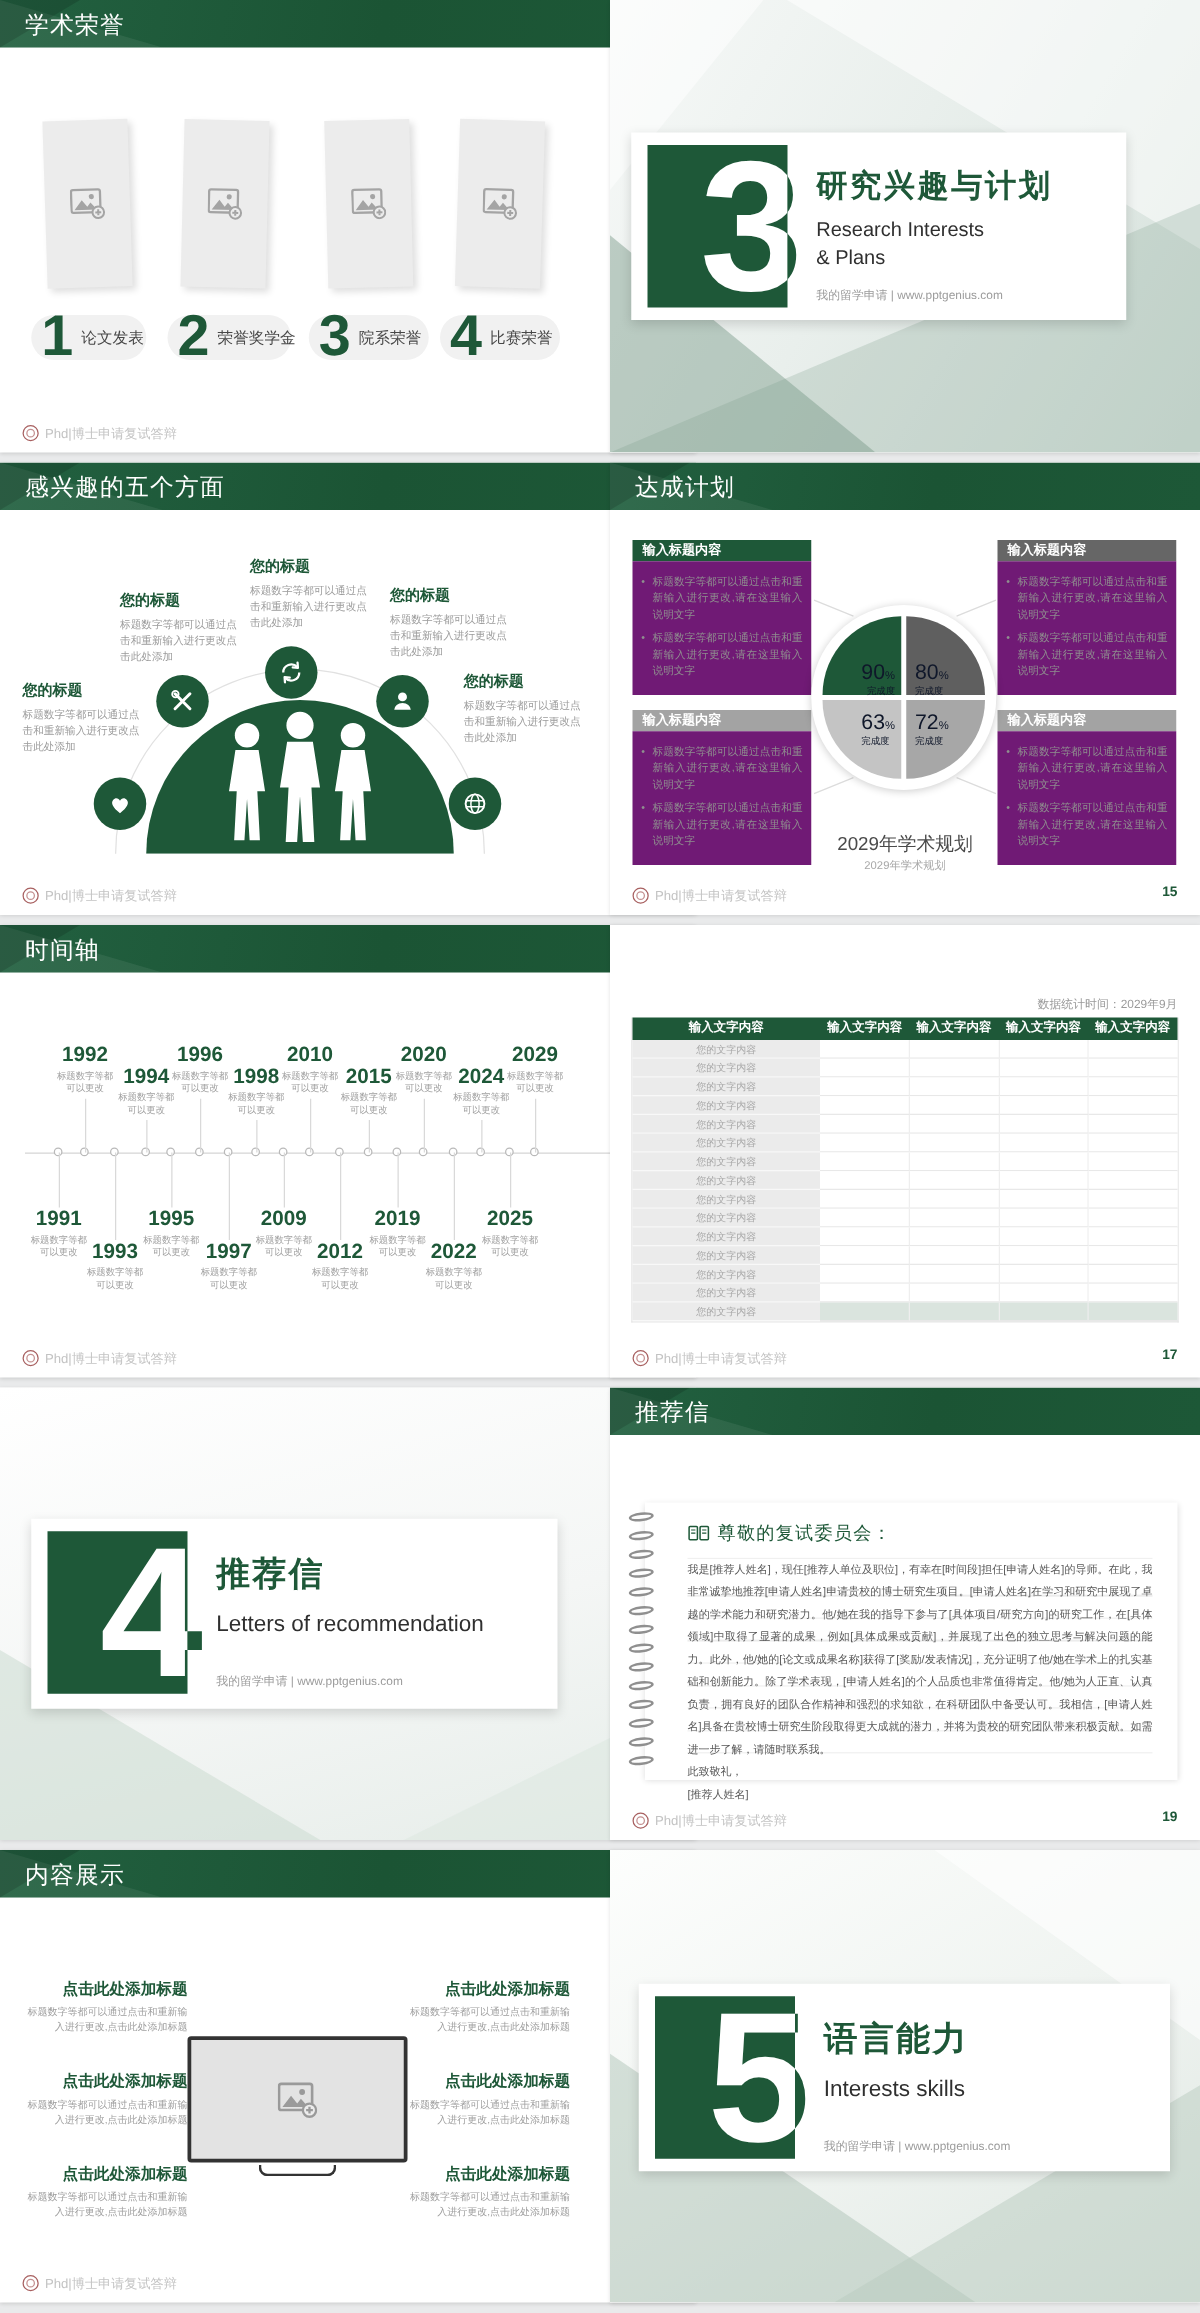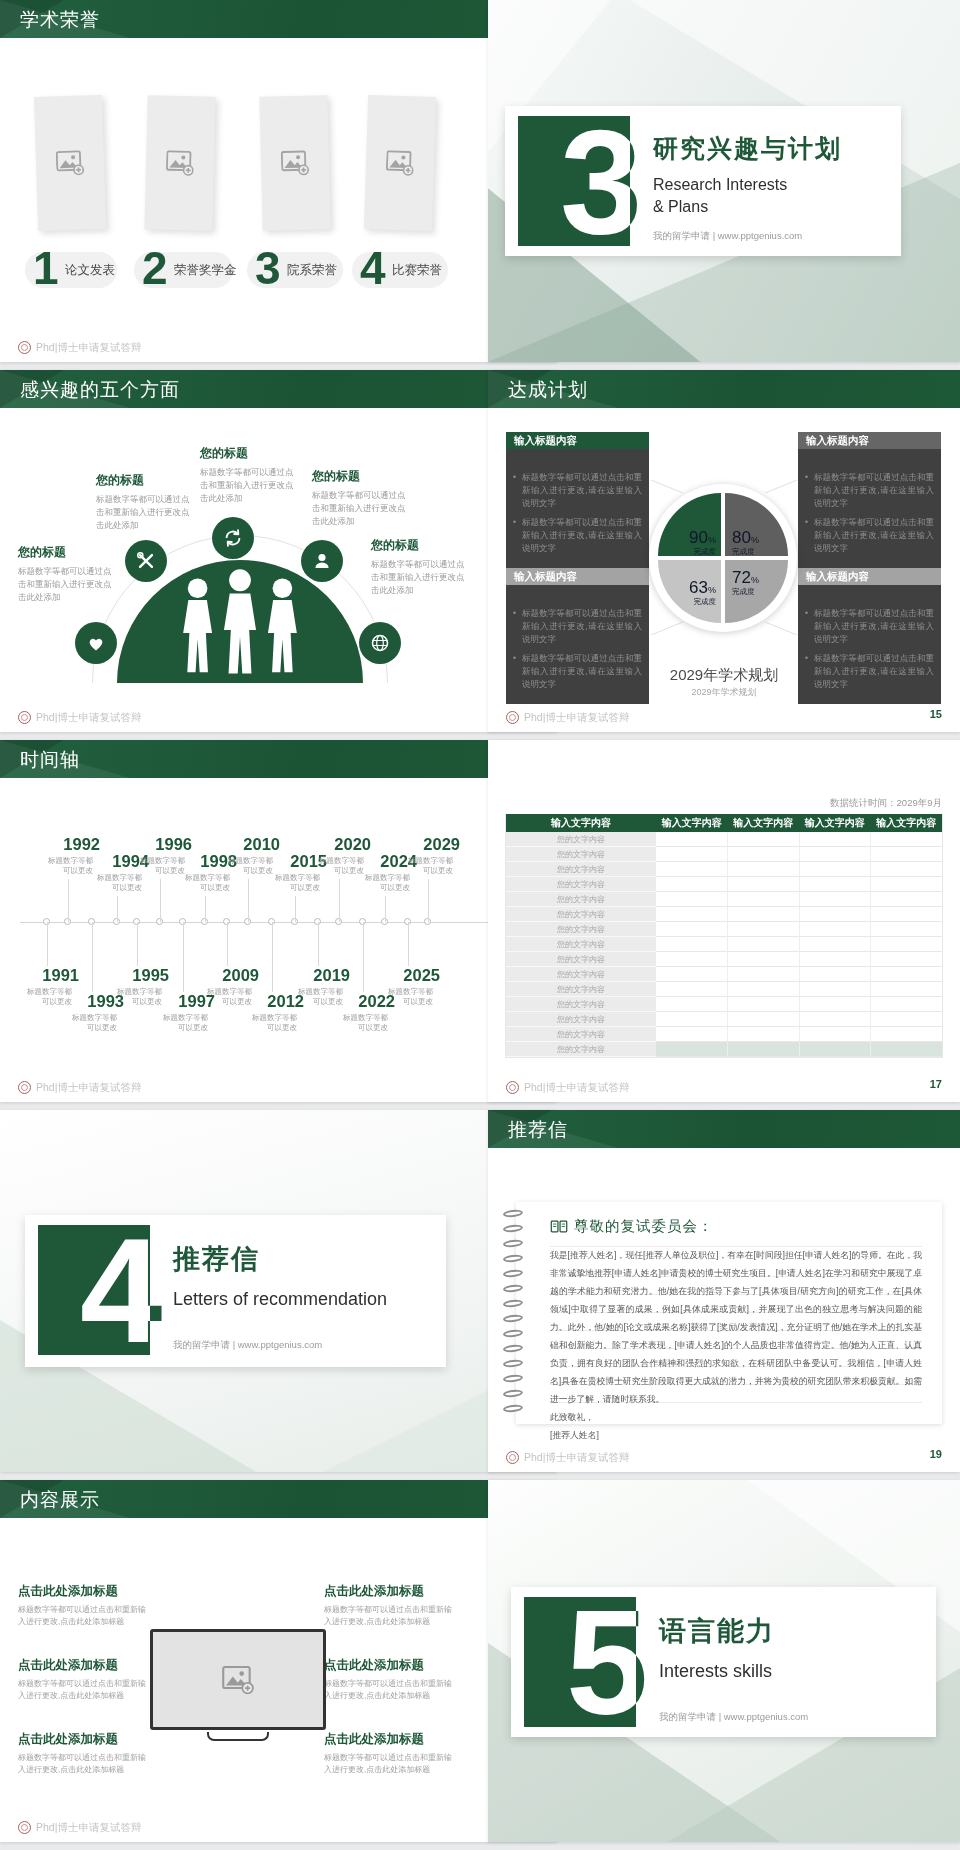--- a/index.html
+++ b/index.html
@@ -45,40 +45,40 @@
 .dome-wrap{position:absolute;left:0;top:140px;width:470px;height:173px;overflow:hidden}
 .arc-ring{position:absolute;left:92px;top:25px;width:296px;height:296px;border:1px solid #e1e1e1;border-radius:50%}
 .dome{position:absolute;left:117px;top:50px;width:246px;height:123px;background:#1e5838;border-radius:123px 123px 0 0}
 .people{position:absolute;left:60px;bottom:0;color:#fff}
 .ic{position:absolute;width:42px;height:42px;border-radius:50%;background:#1e5838;display:flex;align-items:center;justify-content:center;z-index:3}
 .ic svg{width:22px;height:22px}
 
 .ibox{position:absolute;width:143px}
 .ibox-h{height:17px;line-height:17px;color:#fff;font-size:10.5px;font-weight:bold;padding-left:8px}
 .ibox-h.hg{background:#1e5838}.ibox-h.hd{background:#666}.ibox-h.hl{background:#a3a3a3}
-.ibox-b{background:#404040;padding:22px 7px 7px}
+.ibox-b{background:#701a75;padding:10px 7px 7px}
 .ibox-b p{font-size:8.5px;color:#8f8f8f;line-height:13px;padding-left:9px;position:relative;margin-bottom:6px;text-align:justify}
 .ibox-b p::before{content:"•";position:absolute;left:0;top:0;color:#8f8f8f}
 .conn{position:absolute;height:1px;background:#dcdcdc}
 .pie{position:absolute;left:170px;top:123px;width:130px;height:130px}
 .pie::before{content:"";position:absolute;inset:-9px;background:#fff;border-radius:50%;box-shadow:0 1px 7px rgba(0,0,0,.2)}
 .q{position:absolute;width:63px;height:63px;z-index:1}
 .q.tl{left:0;top:0;border-radius:63px 0 0 0;background:#1e5838}
 .q.tr{left:67px;top:0;border-radius:0 63px 0 0;background:#5f5f5f}
 .q.bl{left:0;top:67px;border-radius:0 0 0 63px;background:#c4c4c4}
 .q.br{left:67px;top:67px;border-radius:0 0 63px 0;background:#a7a7a7}
 .pl{position:absolute;z-index:2;color:#0f172a;line-height:1}
 .pl .pv{font-size:17px}.pl .pu{font-size:9px}
 .pl .pc{font-size:7.5px;margin-top:2px}
 .pie-cap{position:absolute;left:116px;width:240px;text-align:center;color:#4a4a4a}
 .pie-sub{position:absolute;left:116px;width:240px;text-align:center;color:#a8a8a8}
 
 .tl-line{position:absolute;left:20px;right:20px;top:182px;height:1px;background:#d5d5d5}
 .tdot{position:absolute;top:178px;width:7px;height:7px;border:1px solid #b9b9b9;border-radius:50%;background:#fff}
-.yb{position:absolute;width:64px;margin-left:-32px;text-align:right}
+.yb{position:absolute;width:64px;margin-left:-32px;text-align:center}
 .yb-y{font-size:16.5px;font-weight:bold;color:#1e5838}
 .yb-c{font-size:7.5px;color:#a0a0a0;line-height:10px;width:50px;margin:2px auto 0}
 .yb::after{content:"";position:absolute;left:50%;width:1px;background:#d9d9d9}
 .yb.t1{top:95px}.yb.t1::after{top:44px;height:43px}
 .yb.t2{top:112px}.yb.t2::after{top:44px;height:26px}
 .yb.b1{top:226px}.yb.b1::after{top:-44px;height:44px}
 .yb.b2{top:252px}.yb.b2::after{top:-70px;height:70px}
 
 .tnote{position:absolute;right:18px;top:57px;font-size:9.5px;color:#9a9a9a}
 .ttable{position:absolute;left:17px;top:74px;width:438px;border:1px solid #e6e6e6;border-top:none}
@@ -90,21 +90,21 @@
 .tc{flex:1;background:#fff;border-bottom:1px solid #e8e8e8;border-right:1px solid #eee}
 .trow .tc:last-child{border-right:none}
 .trow.lastrow .tc{background:#dae4de}
 
 .paper{position:absolute;left:28px;top:92px;width:426px;height:222px;background:#fff;box-shadow:0 1px 5px rgba(0,0,0,.14)}
 .ring{position:absolute;left:-13px;width:20px;height:7px;border:2px solid #8f8f8f;border-radius:50%;background:#fdfdfd;transform:rotate(-6deg)}
 .lt-row{position:absolute;left:34px;top:15px;color:#1e5838;display:flex;align-items:center;gap:6px}
 .lt-row .ltitle{font-size:14.5px;font-weight:normal;letter-spacing:1px}
 .letter-body{position:absolute;left:34px;right:20px;top:44px;bottom:4px;font-size:8.8px;color:#575757;line-height:18px;text-align:justify;background-image:repeating-linear-gradient(to bottom,transparent 0,transparent 17px,#ececec 17px,#ececec 18px);background-position:0 13px}
 
-.cb{position:absolute;width:132px;text-align:left}
+.cb{position:absolute;width:132px;text-align:right}
 .cb h4{font-size:12.5px;font-weight:bold;color:#1e5838;margin-bottom:4px}
 .cb p{font-size:8px;color:#9e9e9e;line-height:12px}
 .tv{position:absolute;left:150px;top:149px;width:176px;height:101px;background:#e3e3e3;border:3px solid #333;border-radius:3px;display:flex;align-items:center;justify-content:center;color:#9a9a9a}
 .tvstand{position:absolute;left:207px;top:252px;width:62px;height:9px;border:2px solid #333;border-top:none;border-radius:0 0 7px 7px;background:#fff}
 svg.defsvg{position:absolute;width:0;height:0}
 </style>
 </head>
 <body>
 
 <svg class="defsvg" aria-hidden="true">
@@ -325,21 +325,21 @@
     <i class="conn" style="left:276px;top:116px;width:34px;transform:rotate(-22deg)"></i>
     <i class="conn" style="left:162px;top:258px;width:34px;transform:rotate(-22deg)"></i>
     <i class="conn" style="left:276px;top:258px;width:34px;transform:rotate(22deg)"></i>
     <div class="pie">
       <div class="q tl"></div>
       <div class="q tr"></div>
       <div class="q bl"></div>
       <div class="q br"></div>
       <div class="pl" style="right:72px;top:36px;text-align:right"><span class="pv">90</span><span class="pu">%</span><div class="pc">完成度</div></div>
       <div class="pl" style="left:74px;top:36px"><span class="pv">80</span><span class="pu">%</span><div class="pc">完成度</div></div>
-      <div class="pl" style="right:72px;top:86px;text-align:right"><span class="pv">63</span><span class="pu">%</span><div class="pc">完成度</div></div>
+      <div class="pl" style="right:72px;top:76px;"><span class="pv">63</span><span class="pu">%</span><div class="pc">完成度</div></div>
       <div class="pl" style="left:74px;top:76px"><span class="pv">72</span><span class="pu">%</span><div class="pc">完成度</div></div>
     </div>
     <div class="pie-cap" style="top:296px;font-size:15px">2029年学术规划</div>
     <div class="pie-sub" style="top:316px;font-size:9px">2029年学术规划</div>
     <div class="sfoot">
       <span class="crest"></span><span class="brand">Phd|博士申请复试答辩</span>
       <span class="pagenum">15</span>
     </div>
   </div>
 

